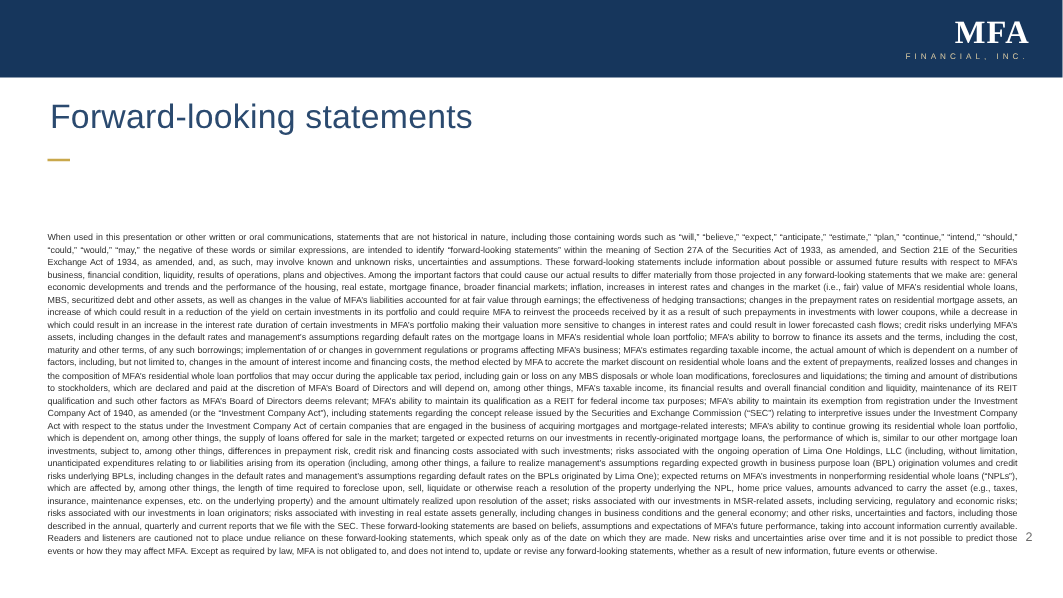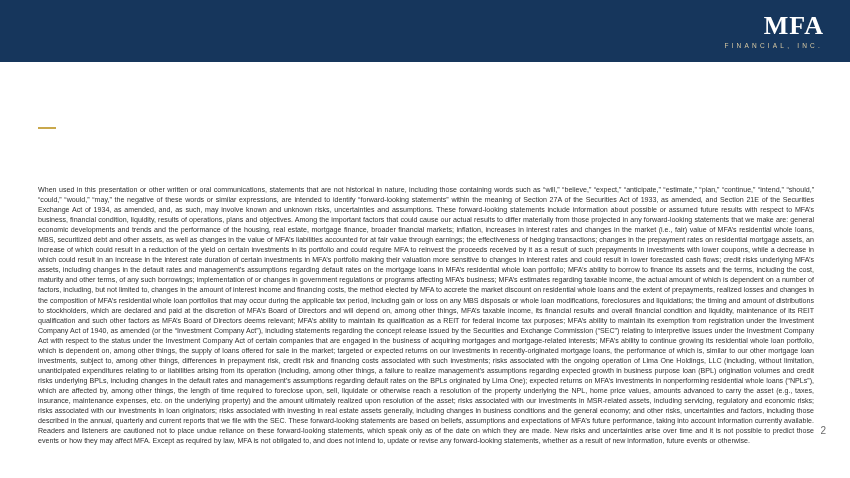--- a/index.html
+++ b/index.html
@@ -95,19 +95,20 @@
 
 <div class="slide">
 
   <div class="header-band"></div>
 
   <div class="logo">
     <div class="logo-main">MFA</div>
     <div class="logo-sub">FINANCIAL, INC.</div>
   </div>
 
+  <div class="title">Forward-looking statements</div>
   <div class="title-rule"></div>
 
   <div class="body-text">When used in this presentation or other written or oral communications, statements that are not historical in nature, including those containing words such as “will,” “believe,” “expect,” “anticipate,” “estimate,” “plan,” “continue,” “intend,” “should,” “could,” “would,” “may,” the negative of these words or similar expressions, are intended to identify “forward-looking statements” within the meaning of Section 27A of the Securities Act of 1933, as amended, and Section 21E of the Securities Exchange Act of 1934, as amended, and, as such, may involve known and unknown risks, uncertainties and assumptions.  These forward-looking statements include information about possible or assumed future results with respect to MFA’s business, financial condition, liquidity, results of operations, plans and objectives.  Among the important factors that could cause our actual results to differ materially from those projected in any forward-looking statements that we make are: general economic developments and trends and the performance of the housing, real estate, mortgage finance, broader financial markets; inflation, increases in interest rates and changes in the market (i.e., fair) value of MFA’s residential whole loans, MBS, securitized debt and other assets, as well as changes in the value of MFA’s liabilities accounted for at fair value through earnings; the effectiveness of hedging transactions; changes in the prepayment rates on residential mortgage assets, an increase of which could result in a reduction of the yield on certain investments in its portfolio and could require MFA to reinvest the proceeds received by it as a result of such prepayments in investments with lower coupons, while a decrease in which could result in an increase in the interest rate duration of certain investments in MFA’s portfolio making their valuation more sensitive to changes in interest rates and could result in lower forecasted cash flows; credit risks underlying MFA’s assets, including changes in the default rates and management’s assumptions regarding default rates on the mortgage loans in MFA’s residential whole loan portfolio; MFA’s ability to borrow to finance its assets and the terms, including the cost, maturity and other terms, of any such borrowings; implementation of or changes in government regulations or programs affecting MFA’s business; MFA’s estimates regarding taxable income, the actual amount of which is dependent on a number of factors, including, but not limited to, changes in the amount of interest income and financing costs, the method elected by MFA to accrete the market discount on residential whole loans and the extent of prepayments, realized losses and changes in the composition of MFA’s residential whole loan portfolios that may occur during the applicable tax period, including gain or loss on any MBS disposals or whole loan modifications, foreclosures and liquidations; the timing and amount of distributions to stockholders, which are declared and paid at the discretion of MFA’s Board of Directors and will depend on, among other things, MFA’s taxable income, its financial results and overall financial condition and liquidity, maintenance of its REIT qualification and such other factors as MFA’s Board of Directors deems relevant; MFA’s ability to maintain its qualification as a REIT for federal income tax purposes; MFA’s ability to maintain its exemption from registration under the Investment Company Act of 1940, as amended (or the “Investment Company Act”), including statements regarding the concept release issued by the Securities and Exchange Commission (“SEC”) relating to interpretive issues under the Investment Company Act with respect to the status under the Investment Company Act of certain companies that are engaged in the business of acquiring mortgages and mortgage-related interests; MFA’s ability to continue growing its residential whole loan portfolio, which is dependent on, among other things, the supply of loans offered for sale in the market; targeted or expected returns on our  investments in recently-originated mortgage loans, the performance of which is, similar to our other mortgage loan investments, subject to, among other things, differences in prepayment risk, credit risk and financing costs associated with such investments; risks associated with the ongoing operation of Lima One Holdings, LLC (including, without limitation, unanticipated expenditures relating to or liabilities arising from its operation (including, among other things, a failure to realize management’s assumptions regarding expected growth in business purpose loan (BPL) origination volumes and credit risks underlying BPLs, including changes in the default rates and management’s assumptions regarding default rates on the BPLs originated by Lima One); expected returns on MFA’s investments in nonperforming residential whole loans (“NPLs”), which are affected by, among other things, the length of time required to foreclose upon, sell, liquidate or otherwise reach a resolution of the property underlying the NPL, home price values, amounts advanced to carry the asset (e.g., taxes, insurance, maintenance expenses, etc. on the underlying property) and the amount ultimately realized upon resolution of the asset; risks associated with our investments in MSR-related assets, including servicing, regulatory and economic risks; risks associated with our investments in loan originators; risks associated with investing in real estate assets generally, including changes in business conditions and the general economy; and other risks, uncertainties and factors, including those described in the annual, quarterly and current reports that we file with the SEC.  These forward-looking statements are based on beliefs, assumptions and expectations of MFA’s future performance, taking into account information currently available.  Readers and listeners are cautioned not to place undue reliance on these forward-looking statements, which speak only as of the date on which they are made.  New risks and uncertainties arise over time and it is not possible to predict those events or how they may affect MFA.  Except as required by law, MFA is not obligated to, and does not intend to, update or revise any forward-looking statements, whether as a result of new information, future events or otherwise.</div>
 
   <div class="page-number">2</div>
 
 </div>
 
 </body></html>

